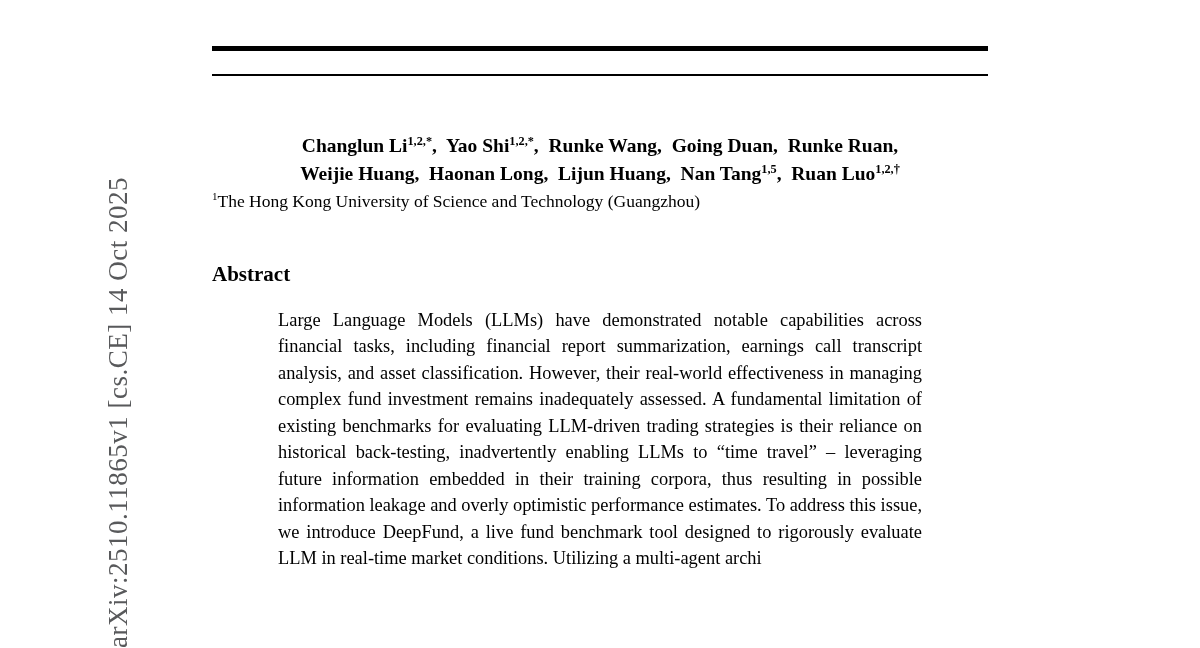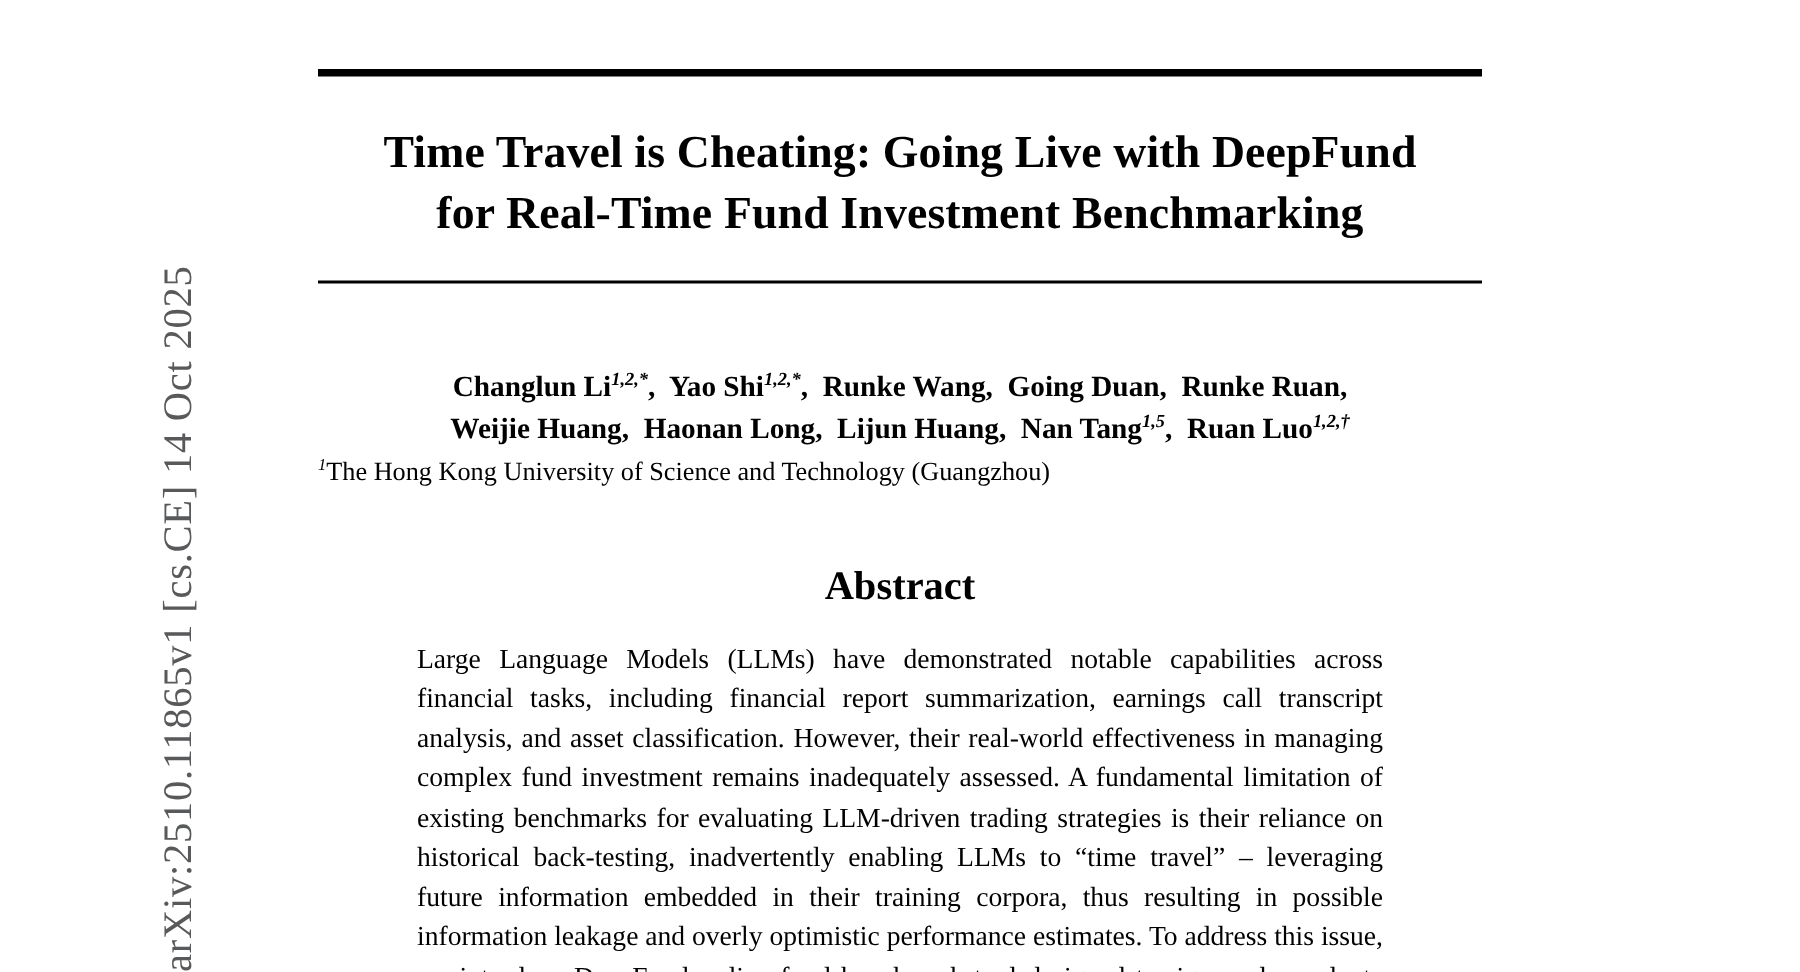--- a/index.html
+++ b/index.html
@@ -80,36 +80,35 @@
     font-weight: bold;
     font-size: 19.5px;
     line-height: 1.42;
   }
   .authors .sep { font-weight: bold; }
   sup {
     font-size: 0.63em;
     font-weight: normal;
     vertical-align: super;
     line-height: 0;
-    font-style: italic;
   }
   .authors sup { font-weight: bold; }
 
   .affil {
     font-size: 17.5px;
     line-height: 1.4;
     margin-top: 2px;
   }
   .affil .line { margin-top: 1px; }
 
   .abstract-head {
     margin-top: 48px;
-    text-align: center;
+    text-align: left;
     font-weight: bold;
-    font-size: 27px;
+    font-size: 21px;
   }
 
   .abstract-body {
     margin-top: 20px;
     margin-left: 66px;
     margin-right: 66px;
     font-size: 18.4px;
     line-height: 1.44;
     text-align: justify;
     text-justify: inter-word;
@@ -121,24 +120,20 @@
 <body>
 
 <div class="page">
 
   <div class="arxiv-stamp">arXiv:2510.11865v1  [cs.CE]  14 Oct 2025</div>
 
   <div class="col">
 
     <div class="rule-top"></div>
 
-    <div class="title">
-      <div>Time Travel is Cheating: Going Live with DeepFund</div>
-      <div>for Real-Time Fund Investment Benchmarking</div>
-    </div>
 
     <div class="rule-bottom"></div>
 
     <div class="authors">
       <div>
         <span><span>Changlun Li</span><sup>1,2,*</sup></span><span class="sep">,&nbsp; </span><span><span>Yao Shi</span><sup>1,2,*</sup></span><span class="sep">,&nbsp; </span><span><span>Runke Wang</span></span><span class="sep">,&nbsp; </span><span><span>Going Duan</span></span><span class="sep">,&nbsp; </span><span><span>Runke Ruan</span></span><span class="sep">,</span>
       </div>
       <div>
         <span><span>Weijie Huang</span></span><span class="sep">,&nbsp; </span><span><span>Haonan Long</span></span><span class="sep">,&nbsp; </span><span><span>Lijun Huang</span></span><span class="sep">,&nbsp; </span><span><span>Nan Tang</span><sup>1,5</sup></span><span class="sep">,&nbsp; </span><span><span>Ruan Luo</span><sup>1,2,†</sup></span>
       </div>

